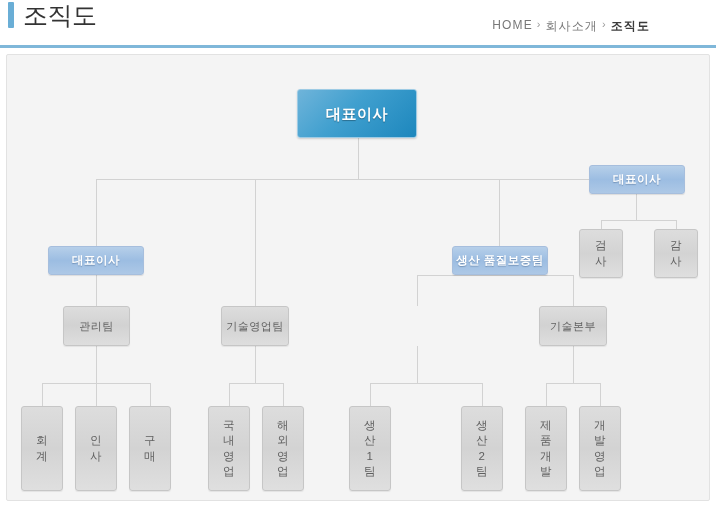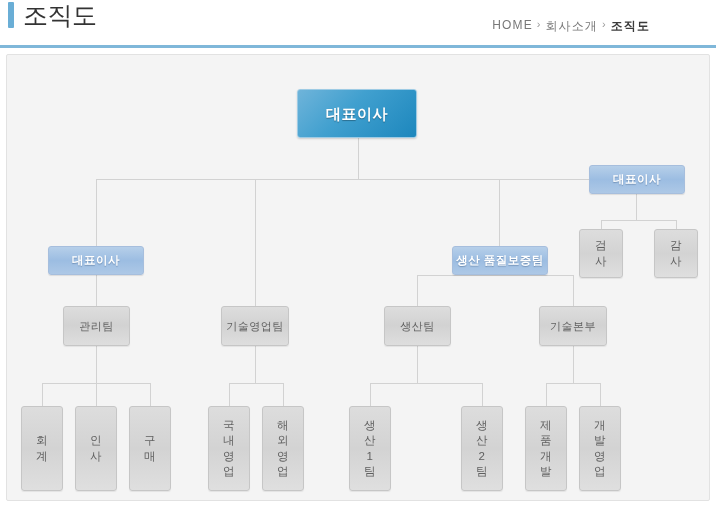--- a/index.html
+++ b/index.html
@@ -238,23 +238,20 @@
       <span class="stack">감
 사</span>
     </div>
 
     <div class="node team-gray" style="left:56px; top:251px; width:67px; height:40px;">
       <span class="stack">관리팀</span>
     </div>
     <div class="node team-gray" style="left:214px; top:251px; width:68px; height:40px;">
       <span class="stack">기술영업팀</span>
     </div>
-    <div class="node team-gray" style="left:377px; top:251px; width:67px; height:40px;">
-      <span class="stack">생산팀</span>
-    </div>
     <div class="node team-gray" style="left:532px; top:251px; width:68px; height:40px;">
       <span class="stack">기술본부</span>
     </div>
 
     <div class="node leaf-gray" style="left:14px; top:351px; width:42px; height:85px;">
       <span class="stack">회
 계</span>
     </div>
     <div class="node leaf-gray" style="left:68px; top:351px; width:42px; height:85px;">
       <span class="stack">인

